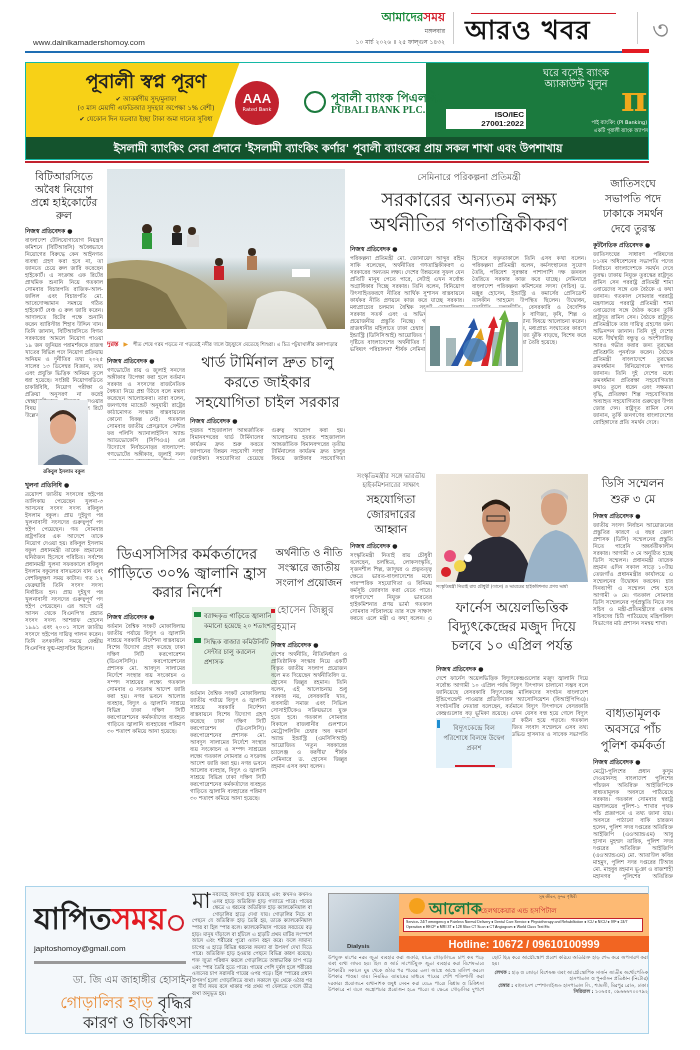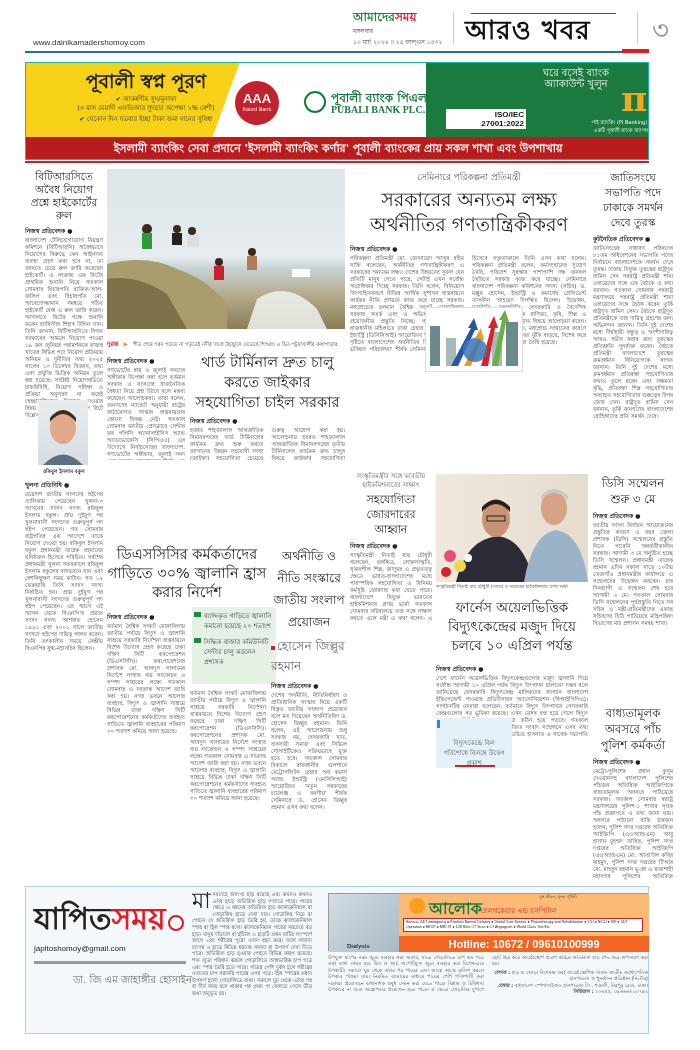--- a/index.html
+++ b/index.html
@@ -2,39 +2,39 @@
 <html><head>
 <meta charset="utf-8">
 <style>
   * { box-sizing: border-box; margin: 0; padding: 0; }
   html, body { width: 700px; height: 1050px; background: #fff; overflow: hidden; }
   body { font-family: "DejaVu Sans", sans-serif; color: #222; position: relative; }
 
   
   .masthead { position: absolute; left: 25px; top: 0; width: 640px; height: 48px; }
   .site-url { position: absolute; left: 8px; top: 38px; font-size: 8px; color: #333; font-family: "Liberation Sans", sans-serif; }
-  .brand { position: absolute; left: 328px; top: 10px; width: 110px; }
+  .brand { position: absolute; left: 310px; top: 10px; text-align: right; width: 110px; }
   .brand-logo { font-size: 12px; font-weight: bold; line-height: 14px; }
   .brand-logo .g { color: #1a8a3a; }
   .brand-logo .r { color: #d31d2a; }
   .brand-day { font-size: 6px; color: #555; margin-top: 2px; }
   .brand-date { font-size: 6px; color: #555; }
   .vsep { position: absolute; top: 12px; width: 1px; height: 32px; background: #ccc; }
   .section-title { position: absolute; left: 440px; top: 10px; font-size: 26px; font-weight: bold; color: #111; letter-spacing: 1px; }
   .section-title-line { position: absolute; left: 446px; top: 13px; width: 145px; height: 1px; background: #d31d2a; }
   .page-number { position: absolute; left: 627px; top: 10px; font-size: 26px; color: #888; }
   .rule-blue { position: absolute; left: 25px; top: 51px; width: 613px; height: 2px; background: #1e6db3; }
   .rule-red { position: absolute; left: 622px; top: 49px; width: 27px; height: 4px; background: #e31b23; }
 
   
   .bank-ad { position: absolute; left: 25px; top: 62px; width: 624px; height: 98px; overflow: hidden; border: 1px solid #14b8a6; }
   .ad-yellow { position: absolute; left: 0; top: 0; width: 270px; height: 74px; background: #f7d117; }
   .ad-white { position: absolute; left: 200px; top: 0; width: 260px; height: 74px; background: #fff; transform: skewX(-20deg); }
   .ad-green { position: absolute; left: 400px; top: 0; width: 230px; height: 74px; background: #1b7a3e; }
-  .ad-red { position: absolute; left: 0; top: 74px; width: 624px; height: 24px; background: #b91c1c; color: #fff; font-size: 11px; font-weight: bold; text-align: center; line-height: 24px; }
+  .ad-red { position: absolute; left: 0; top: 74px; width: 624px; height: 24px; background: #14532d; color: #fff; font-size: 11px; font-weight: bold; text-align: center; line-height: 24px; }
   .ad-head { position: absolute; left: 35px; top: 4px; width: 170px; text-align: center; font-size: 19px; font-weight: bold; color: #222; }
   .ad-bullet { position: absolute; left: 15px; width: 210px; text-align: center; font-size: 6.5px; color: #333; }
   .aaa { position: absolute; left: 209px; top: 18px; width: 44px; height: 44px; border-radius: 50%; background: #c2222e; color: #fff; text-align: center; }
   .aaa b { display: block; font-size: 13px; margin-top: 10px; font-family: "Liberation Sans", sans-serif; }
   .aaa span { display: block; font-size: 5px; }
   .bank-emblem { position: absolute; left: 278px; top: 28px; width: 22px; height: 22px; border-radius: 50%; border: 2px solid #1b7a3e; }
   .bank-bn { position: absolute; left: 305px; top: 26px; font-size: 12px; font-weight: bold; color: #1b7a3e; }
   .bank-en { position: absolute; left: 305px; top: 41px; font-size: 10px; font-weight: bold; color: #1b7a3e; font-family: "Liberation Serif", serif; }
   .iso { position: absolute; left: 420px; top: 46px; font-size: 8px; font-weight: bold; color: #111; text-align: right; width: 80px; font-family: "Liberation Sans", sans-serif; line-height: 9px; background: #fff; padding: 1px 2px; }
   .ad-green-text { position: absolute; left: 510px; top: 4px; width: 80px; text-align: center; color: #fff; font-size: 10px; line-height: 11px; }
@@ -189,22 +189,22 @@
   <div style="padding:6px 4px 0 12px;position:relative;font-size:6.5px;line-height:10px;color:#333">
     <span style="position:absolute;left:2px;top:7px;width:7px;height:5px;background:#1b8a3e"></span>
     <span>সিদ্ধিক বাজার কমিউনিটি সেন্টার চালু করলেন প্রশাসক</span>
   </div>
 </div>
 <div class="art" style="left:190px;top:690px;width:76px;height:190px">
   <div class="body-text">বর্তমান বৈশ্বিক সংকট মোকাবিলায় জাতীয় পর্যায়ে বিদ্যুৎ ও জ্বালানি সাশ্রয়ে সরকারি নির্দেশনা বাস্তবায়নে বিশেষ উদ্যোগ গ্রহণ করেছে ঢাকা দক্ষিণ সিটি করপোরেশন (ডিএসসিসি)। করপোরেশনের প্রশাসক মো. আবদুস সালামের নির্দেশে সংস্থার ব্যয় সংকোচন ও সম্পদ সাশ্রয়ের লক্ষ্যে গতকাল সোমবার এ সংক্রান্ত আদেশ জারি করা হয়। নগর ভবনে আলোর ব্যবহার, বিদ্যুৎ ও জ্বালানি সাশ্রয়ে বিভিন্ন ঢাকা দক্ষিণ সিটি করপোরেশনের কর্মকর্তাদের ব্যবহৃত গাড়িতে জ্বালানি ব্যবহারের পরিমাণ ৩০ শতাংশ কমিয়ে আনা হয়েছে।</div>
 </div>
 
 <div class="art" style="left:271px;top:545px;width:76px;height:335px">
-  <div class="hl" style="font-size:12px;line-height:22px">অর্থনীতি ও নীতি সংস্কারে জাতীয় সংলাপ প্রয়োজন</div>
-  <div style="font-size:12px;color:#666;margin-top:4px"><span style="display:inline-block;width:4px;height:4px;background:#d31d2a;margin-right:2px"></span><span>হোসেন জিল্লুর রহমান</span></div>
+  <div class="hl" style="font-size:10px;line-height:15px">অর্থনীতি ও নীতি সংস্কারে জাতীয় সংলাপ প্রয়োজন</div>
+  <div style="font-size:10px;color:#666;margin-top:12px"><span style="display:inline-block;width:4px;height:4px;background:#d31d2a;margin-right:2px"></span><span>হোসেন জিল্লুর রহমান</span></div>
   <div class="byline">নিজস্ব প্রতিবেদক ●</div>
   <div class="body-text">দেশের অর্থনীতি, নীতিনির্ধারণ ও প্রাতিষ্ঠানিক সংস্কার নিয়ে একটি বিস্তৃত জাতীয় সংলাপ প্রয়োজন বলে মত দিয়েছেন অর্থনীতিবিদ ড. হোসেন জিল্লুর রহমান। তিনি বলেন, এই আলোচনায় শুধু সরকার নয়, বেসরকারি খাত, ব্যবসায়ী সমাজ এবং সিভিল সোসাইটিকেও সক্রিয়ভাবে যুক্ত হতে হবে। গতকাল সোমবার বিকালে রাজধানীর গুলশানে মেট্রোপলিটন চেম্বার অব কমার্স অ্যান্ড ইন্ডাস্ট্রি (এমসিসিআই) আয়োজিত 'নতুন সরকারের চ্যালেঞ্জ ও করণীয়' শীর্ষক সেমিনারে ড. হোসেন জিল্লুর রহমান এসব কথা বলেন।</div>
 </div>
 
 <div class="art" style="left:350px;top:170px;width:238px;height:70px">
   <div class="hl" style="font-size:9px;color:#555">সেমিনারে পরিকল্পনা প্রতিমন্ত্রী</div>
   <div class="hl" style="font-size:19px;line-height:25px;margin-top:2px">সরকারের অন্যতম লক্ষ্য অর্থনীতির গণতান্ত্রিকীকরণ</div>
 </div>
 <div class="art" style="left:350px;top:240px;width:236px;height:228px">
   <div class="byline">নিজস্ব প্রতিবেদক ●</div>
@@ -217,21 +217,21 @@
     <rect x="20" y="30" width="10" height="28" fill="#a6b9bb"></rect>
     <rect x="66" y="24" width="10" height="34" fill="#a6b9bb"></rect>
     <path d="M25 58 L45 20 L42 20 L48 10 L52 22 L49 22 L32 58 Z" fill="#2856a6"></path>
     <path d="M38 58 L52 30 L49 30 L55 20 L58 32 L55 32 L45 58 Z" fill="#e2a31f"></path>
     <path d="M55 58 L65 20 L62 20 L68 8 L72 20 L69 20 L62 58 Z" fill="#d9232a"></path>
     <path d="M66 58 L76 12 L73 12 L79 2 L83 14 L80 14 L72 58 Z" fill="#6ab040"></path>
     <circle cx="49" cy="42" r="12" fill="#3b76b6" opacity=".85"></circle>
   </svg>
 </div>
 
-<div class="art" style="left:593px;top:170px;width:80px;height:310px">
+<div class="art" style="left:593px;top:176px;width:80px;height:310px">
   <div class="hl" style="font-size:10.5px;line-height:15px">জাতিসংঘে সভাপতি পদে ঢাকাকে সমর্থন দেবে তুরস্ক</div>
   <div class="byline">কূটনৈতিক প্রতিবেদক ●</div>
   <div class="body-text">জাতিসংঘের সাধারণ পরিষদের ৮১তম অধিবেশনের সভাপতি পদের নির্বাচনে বাংলাদেশকে সমর্থন দেবে তুরস্ক। ঢাকায় নিযুক্ত তুরস্কের রাষ্ট্রদূত রামিস সেন পররাষ্ট্র প্রতিমন্ত্রী শামা ওবায়েদের সঙ্গে এক বৈঠকে এ কথা জানান। গতকাল সোমবার পররাষ্ট্র মন্ত্রণালয়ে পররাষ্ট্র প্রতিমন্ত্রী শামা ওবায়েদের সঙ্গে বৈঠক করেন তুর্কি রাষ্ট্রদূত রামিস সেন। বৈঠকে রাষ্ট্রদূত প্রতিমন্ত্রীকে তার দায়িত্ব গ্রহণের জন্য অভিনন্দন জানান। তিনি দুই দেশের মধ্যে দীর্ঘস্থায়ী বন্ধুত্ব ও অংশীদারিত্ব আরও গভীর করার জন্য তুরস্কের প্রতিশ্রুতি পুনর্ব্যক্ত করেন। বৈঠকে প্রতিমন্ত্রী বাংলাদেশে তুরস্কের ক্রমবর্ধমান বিনিয়োগকে স্বাগত জানান। তিনি দুই দেশের মধ্যে ক্রমবর্ধমান প্রতিরক্ষা সহযোগিতার কথাও তুলে ধরেন এবং সক্ষমতা বৃদ্ধি, প্রতিরক্ষা শিল্প সহযোগিতার অব্যাহত সহযোগিতার গুরুত্বের উপর জোর দেন। রাষ্ট্রদূত রামিস সেন জানান, তুর্কি জনগণের বাংলাদেশের রোহিঙ্গাদের প্রতি সমর্থন দেবে।</div>
 </div>
 
 <div class="art" style="left:350px;top:472px;width:82px;height:150px">
   <div class="hl" style="font-size:6.5px;color:#555;line-height:9px">সংস্কৃতিমন্ত্রীর সঙ্গে ভারতীয় হাইকমিশনারের সাক্ষাৎ</div>
   <div class="hl" style="font-size:11px;line-height:15px;margin-top:2px">সহযোগিতা জোরদারের আহ্বান</div>
   <div class="byline">নিজস্ব প্রতিবেদক ●</div>
   <div class="body-text">সংস্কৃতিমন্ত্রী নিতাই রায় চৌধুরী বলেছেন, চলচ্চিত্র, লোকসংস্কৃতি, সৃজনশীল শিল্প, জাদুঘর ও প্রত্নতত্ত্ব ক্ষেত্রে ভারত-বাংলাদেশের মধ্যে পারস্পরিক সহযোগিতা ও বিনিময় কর্মসূচি জোরদার করা যেতে পারে। বাংলাদেশে নিযুক্ত ভারতের হাইকমিশনার প্রণয় ভার্মা গতকাল সোমবার সচিবালয়ে তার সঙ্গে সাক্ষাৎ করতে এলে মন্ত্রী এ কথা বলেন। এ সময় সংস্কৃতি প্রতিমন্ত্রী আলী নেওয়াজ মাহমুদ খৈয়ম উপস্থিত ছিলেন। সাক্ষাৎকালে ভারতীয় হাইকমিশনার ত্রয়োদশ জাতীয় সংসদ নির্বাচনে বিজয়ের জন্য মন্ত্রীকে আন্তরিক অভিনন্দন জানান। সাক্ষাতে সংস্কৃতিমন্ত্রী বলেন, ভারতের সঙ্গে বাংলাদেশের ঐতিহাসিক ও সাংস্কৃতিক সম্পর্ক অত্যন্ত গভীর।</div>
@@ -263,36 +263,37 @@
 
 <div class="art" style="left:436px;top:598px;width:152px;height:60px">
   <div class="hl" style="font-size:13.5px;line-height:19px">ফার্নেস অয়েলভিত্তিক বিদ্যুৎকেন্দ্রের মজুদ দিয়ে চলবে ১০ এপ্রিল পর্যন্ত</div>
 </div>
 <div class="art" style="left:436px;top:660px;width:152px;height:222px">
   <div class="byline">নিজস্ব প্রতিবেদক ●</div>
   <div class="body-text">দেশে ফার্নেস অয়েলভিত্তিক বিদ্যুৎকেন্দ্রগুলোর মজুদ জ্বালানি দিয়ে সর্বোচ্চ আগামী ১০ এপ্রিল পর্যন্ত বিদ্যুৎ উৎপাদন চালানো সম্ভব বলে জানিয়েছে বেসরকারি বিদ্যুৎকেন্দ্র মালিকদের সংগঠন বাংলাদেশ ইন্ডিপেন্ডেন্ট পাওয়ার প্রডিউসারস অ্যাসোসিয়েশন (বিআইপিপিএ)। সংগঠনটির নেতারা বলেছেন, বর্তমানে বিদ্যুৎ উৎপাদনে বেসরকারি কেন্দ্রগুলোর বড় ভূমিকা রয়েছে। এখন যেসব বন্ধ হয়ে গেলে বিদ্যুৎ সরবরাহ পরিস্থিতি সামাল দেওয়া কঠিন হয়ে পড়বে। গতকাল রাজধানীর একটি হোটেলে আয়োজিত সংবাদ সম্মেলনে এসব তথ্য তুলে ধরেন সংগঠনটির সভাপতি ডেভিড হাসনাত ও সাবেক সভাপতি ইমরান করিম।</div>
 </div>
 <div class="art" style="left:436px;top:718px;width:76px;height:50px;background:#e3f1f9">
   <span style="position:absolute;left:1px;top:2px;width:3px;height:8px;background:#1e8dd1"></span>
-  <div class="hl" style="font-size:6.5px;line-height:10px;color:#555;padding:20px 5px 0">বিদ্যুৎকেন্দ্রে বিল পরিশোধে বিলম্বে উদ্বেগ প্রকাশ</div>
+  <div class="hl" style="font-size:6.5px;line-height:10px;color:#555;padding:5px 5px 0">বিদ্যুৎকেন্দ্রে বিল পরিশোধে বিলম্বে উদ্বেগ প্রকাশ</div>
   <span style="position:absolute;left:19px;bottom:1px;width:40px;height:2px;background:#d31d2a"></span>
 </div>
 
 <div class="art" style="left:593px;top:705px;width:80px;height:175px">
   <div class="hl" style="font-size:11.5px;line-height:16px">বাধ্যতামূলক অবসরে পাঁচ পুলিশ কর্মকর্তা</div>
   <div class="byline">নিজস্ব প্রতিবেদক ●</div>
   <div class="body-text">মেট্রো-পুলিশের প্রধান কুসুম দেওয়ানসহ বাংলাদেশ পুলিশের পাঁচজন অতিরিক্ত আইজিপিকে বাধ্যতামূলক অবসরে পাঠিয়েছে সরকার। গতকাল সোমবার স্বরাষ্ট্র মন্ত্রণালয়ের পুলিশ-১ শাখার পৃথক পাঁচ প্রজ্ঞাপনে এ তথ্য জানা যায়। অবসরে পাঠানো বাকি চারজন হলেন, পুলিশ সদর দপ্তরের অতিরিক্ত আইজিপি (এওঅ্যান্ডএম) আবু হাসান মুহম্মদ তারিক, পুলিশ সদর দপ্তরের অতিরিক্ত আইজিপি (এওঅ্যান্ডএম) মো. আতাউল কবির মাহমুদ, পুলিশ সদর দপ্তরের টিআর মো. মাহবুব রহমান ভূঞা ও রাজশাহী মহানগর পুলিশের অতিরিক্ত আইজিপি মো. তওফিক মাহবুব চৌধুরী। সরকারি চাকরি আইন অনুযায়ী জনস্বার্থে তাদের অবসরে পাঠানো হয়।</div>
 </div>
 
 <div class="bottom-box">
   <div class="japito-left">
     <div class="japito-logo"><span>যাপিত</span><span class="r">সময়</span><span style="display:inline-block;width:16px;height:16px;border-radius:50%;border:2px solid #d31d2a;vertical-align:-2px;margin-left:2px"></span></div>
     <div class="japito-email">japitoshomoy@gmail.com</div>
     <div class="japito-rule"></div>
     <div class="japito-author">ডা. জি এম জাহাঙ্গীর হোসাইন</div>
+    <div class="japito-title"><span class="o">গোড়ালির হাড়</span> <span>বৃদ্ধির</span><br><span>কারণ ও চিকিৎসা</span></div>
   </div>
   <div class="japito-body body-text" style="font-size:5px;line-height:6.6px;height:140px;overflow:hidden">
     <span class="dropcap">মা</span><span>নবদেহে অসংখ্য হাড় রয়েছে এবং কখনও কখনও এসব হাড়ে অতিরিক্ত হাড় গজাতে পারে। পায়ের ক্ষেত্রে এ ধরনের অতিরিক্ত হাড় ক্যালকেনিয়াল বা গোড়ালির হাড়ে দেখা যায়। গোড়ালির নিচে বা পেছনে যে অতিরিক্ত হাড় তৈরি হয়, তাকে ক্যালকেনিয়াল স্পার বা হিল স্পার বলে। ক্যালকেনিয়াস পায়ের সবচেয়ে বড় হাড়। মানুষ দাঁড়ালে বা হাঁটলে এ হাড়টি প্রথম মাটির সংস্পর্শে আসে এবং শরীরের পুরো ওজন বহন করে। ফলে সামান্য চাপের এ হাড়ে বিভিন্ন ধরনের সমস্যা বা উপসর্গ দেখা দিতে পারে। অতিরিক্ত হাড় হওয়ার পেছনে বিভিন্ন কারণ রয়েছে। শক্ত জুতা পরিধান করলে গোড়ালিতে অস্বাভাবিক চাপ পড়ে এবং স্পার তৈরি হতে পারে। পায়ের পেশি দুর্বল হলে শরীরের ওজনের চাপ সরাসরি পায়ের ওপর পড়ে। হিল স্পারের প্রধান উপসর্গ হলো গোড়ালিতে ব্যথা। সকালে ঘুম থেকে ওঠার পর বা দীর্ঘ সময় বসে থাকার পর প্রথম পা ফেলতে গেলে তীব্র ব্যথা অনুভূত হয়।</span>
   </div>
 
   <div class="alok-ad">
     <div class="alok-photo">
         <span>Dialysis</span>
       </div>
     <div class="alok-top">

